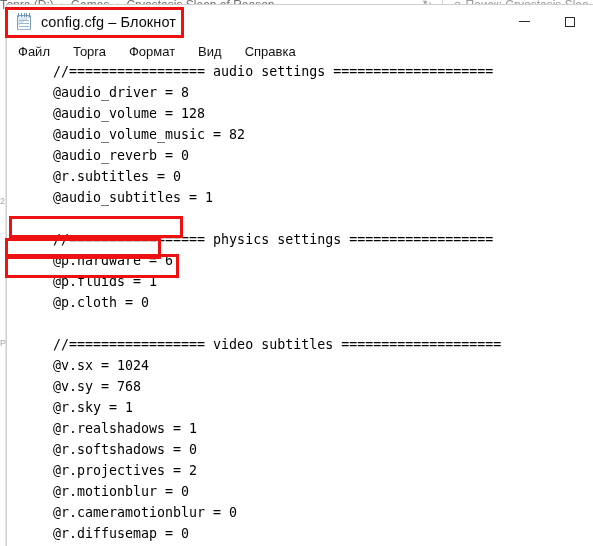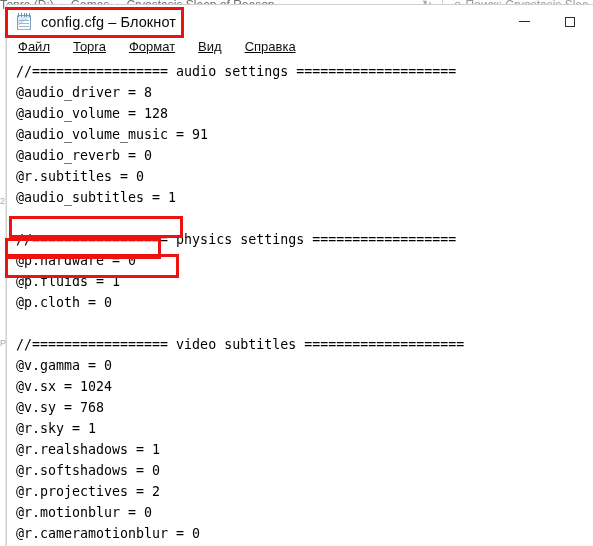--- a/index.html
+++ b/index.html
@@ -165,24 +165,23 @@
   .win-btn .maxi {
     display: block;
     width: 10px; height: 10px;
     border: 1px solid #2b2b2b;
   }
 
   
   #menubar {
     height: 22px;
     display: flex;
-    align-items: flex-start;
+    align-items: flex-end;
     padding-left: 9px;
     background: #ffffff;
-    text-decoration: underline;
   }
   .menu-item {
     font-size: 13px;
     color: #111111;
     margin-right: 19px;
     white-space: nowrap;
     padding: 1px 2px;
   }
 
   
@@ -195,20 +194,21 @@
     overflow: hidden;
   }
   .code-line {
     font-family: "DejaVu Sans Mono", "Liberation Mono", monospace;
     font-size: 13.3px;
     line-height: 21px;
     height: 21px;
     color: #000000;
     white-space: pre;
     letter-spacing: 0px;
+    margin-left: 37px;
   }
   .code-line.blank { color: transparent; }
 
   
   .annot {
     position: absolute;
     border: 3px solid #ee1111;
     background: transparent;
     pointer-events: none;
   }
@@ -280,32 +280,31 @@
       <span class="menu-item">Торrа</span>
       <span class="menu-item">Формат</span>
       <span class="menu-item">Вид</span>
       <span class="menu-item">Справка</span>
     </div>
 
     <div id="textarea">
         <div class="code-line">//================= audio settings ====================</div>
         <div class="code-line">@audio_driver = 8</div>
         <div class="code-line">@audio_volume = 128</div>
-        <div class="code-line">@audio_volume_music = 91</div>
+        <div class="code-line">@audio_volume_music = 82</div>
         <div class="code-line">@audio_reverb = 0</div>
         <div class="code-line">@r.subtitles = 0</div>
         <div class="code-line">@audio_subtitles = 1</div>
         <div class="code-line blank">&nbsp;</div>
         <div class="code-line">//================= physics settings ==================</div>
-        <div class="code-line">@p.hardware = 0</div>
+        <div class="code-line">@p.hardware = 6</div>
         <div class="code-line">@p.fluids = 1</div>
         <div class="code-line">@p.cloth = 0</div>
         <div class="code-line blank">&nbsp;</div>
         <div class="code-line">//================= video subtitles ====================</div>
-        <div class="code-line">@v.gamma = 0</div>
         <div class="code-line">@v.sx = 1024</div>
         <div class="code-line">@v.sy = 768</div>
         <div class="code-line">@r.sky = 1</div>
         <div class="code-line">@r.realshadows = 1</div>
         <div class="code-line">@r.softshadows = 0</div>
         <div class="code-line">@r.projectives = 2</div>
         <div class="code-line">@r.motionblur = 0</div>
         <div class="code-line">@r.cameramotionblur = 0</div>
         <div class="code-line">@r.diffusemap = 0</div>
       </div>

